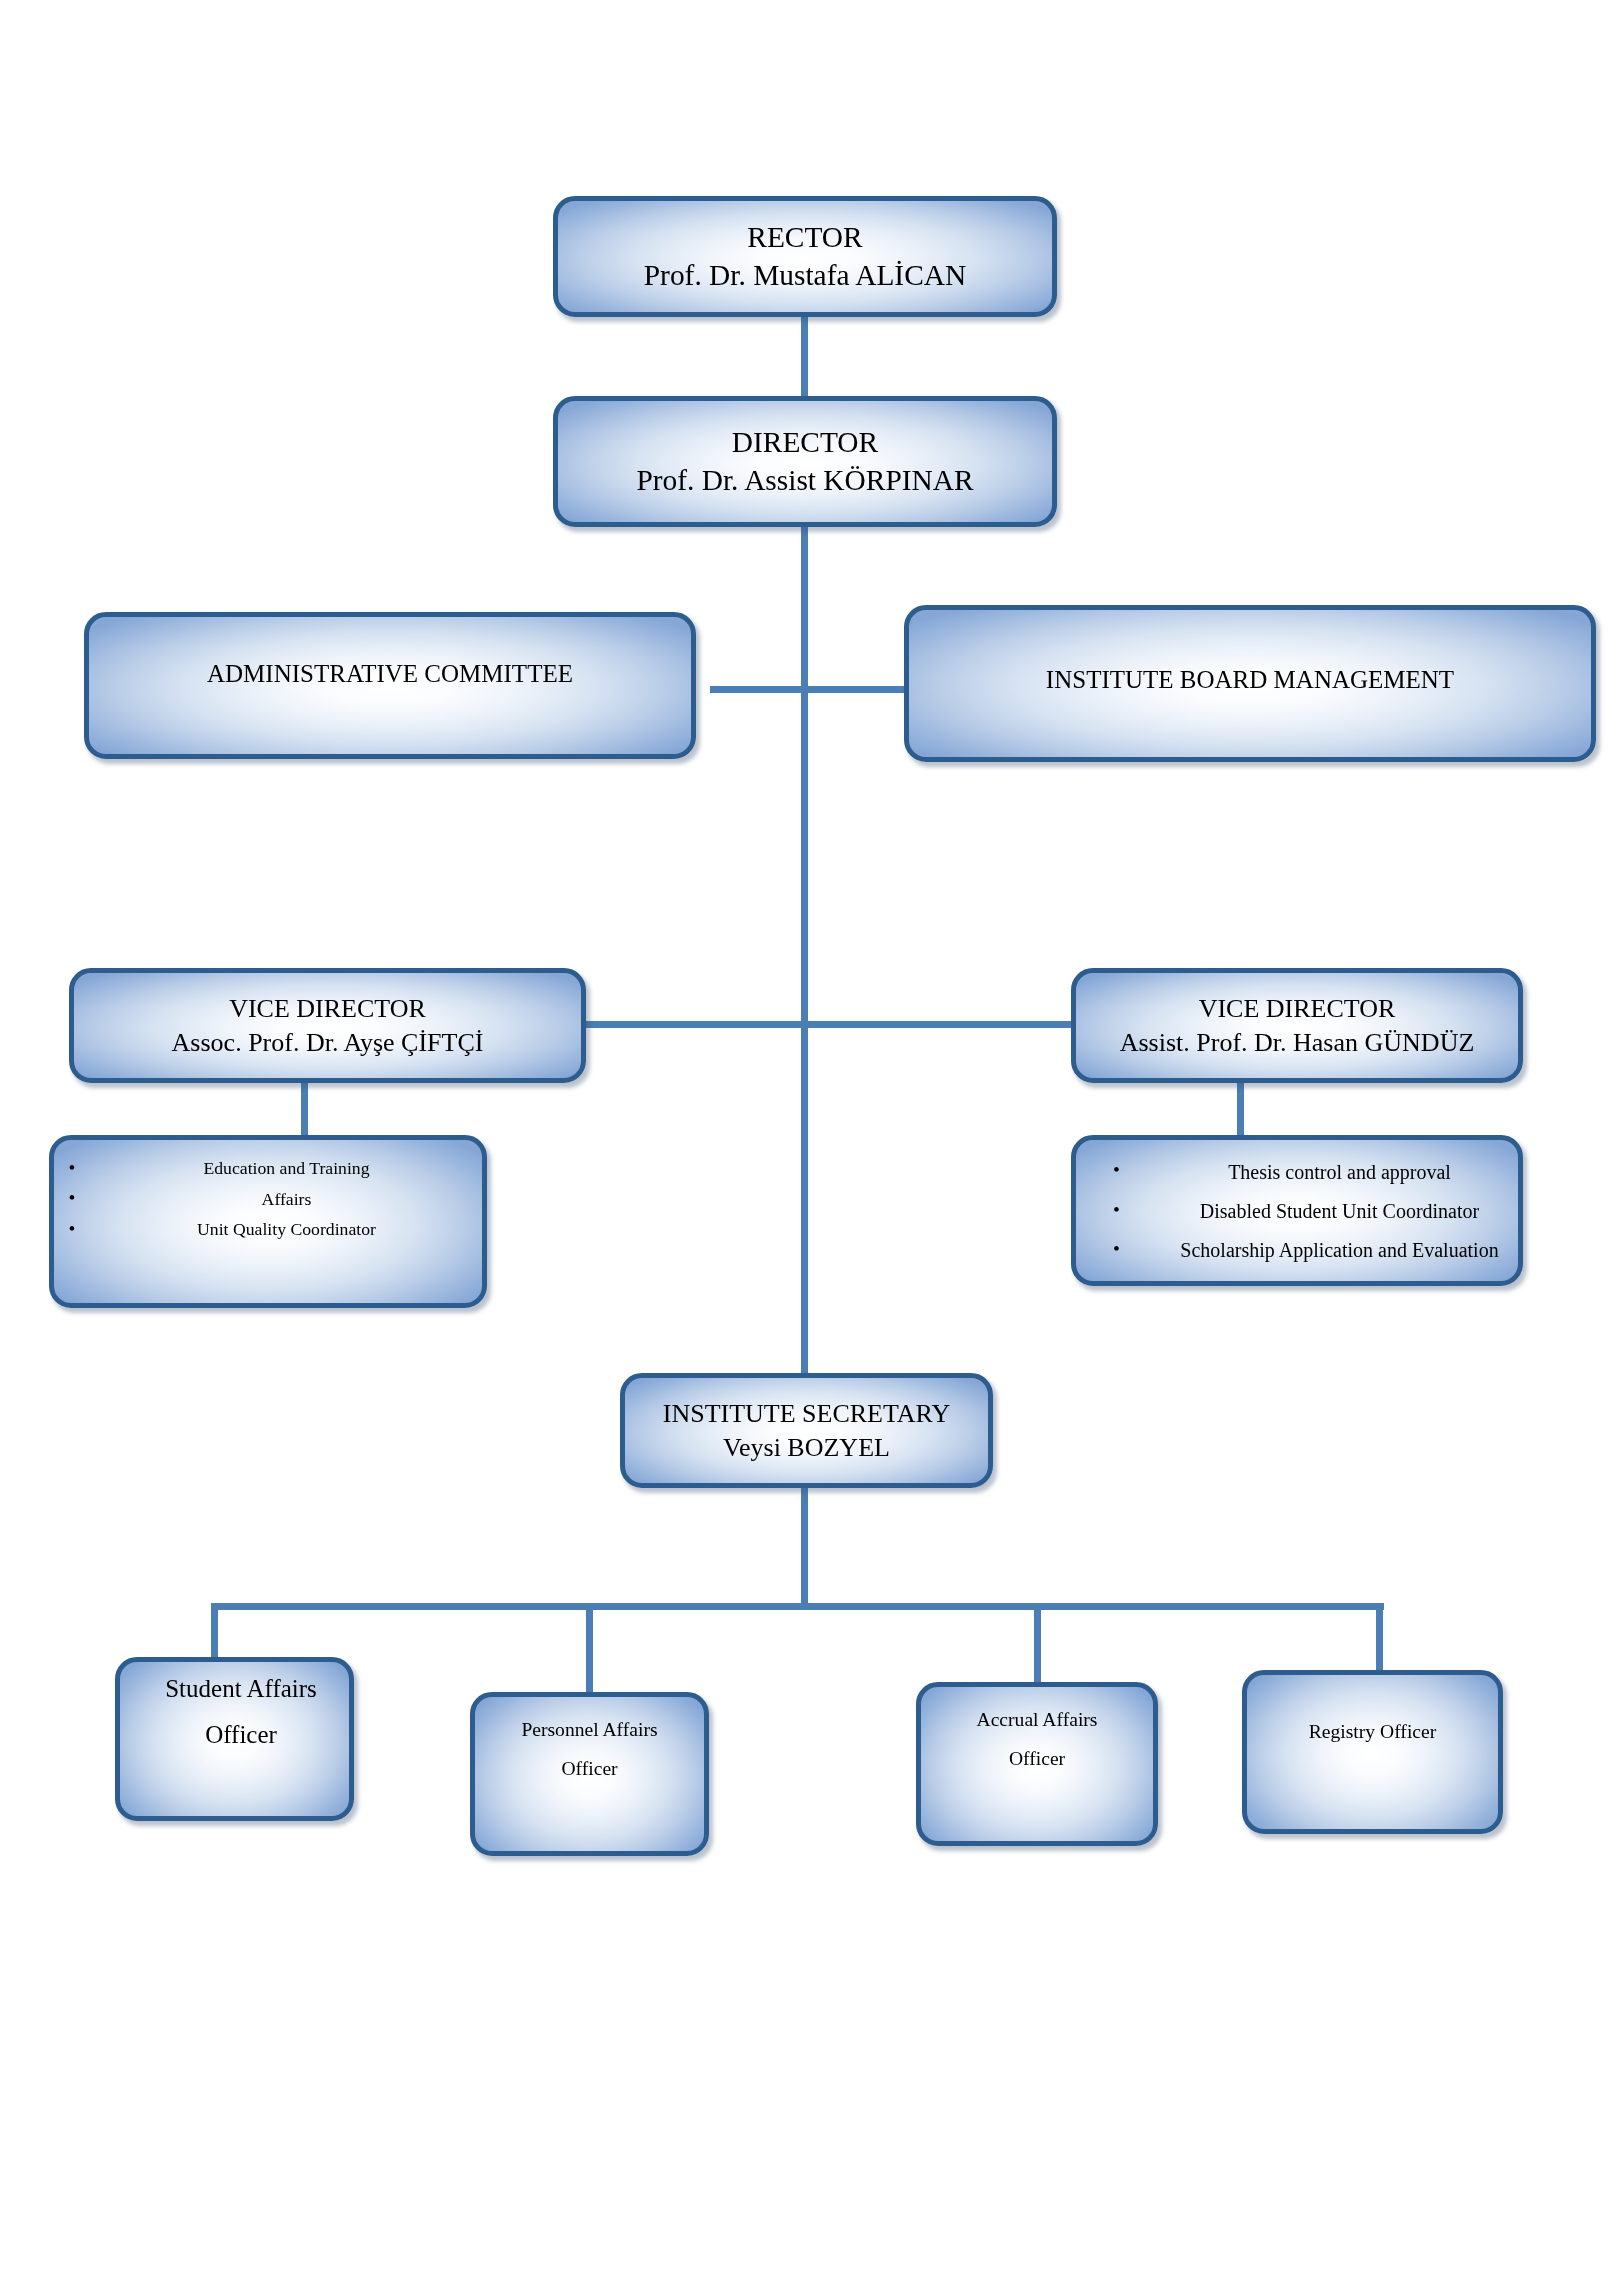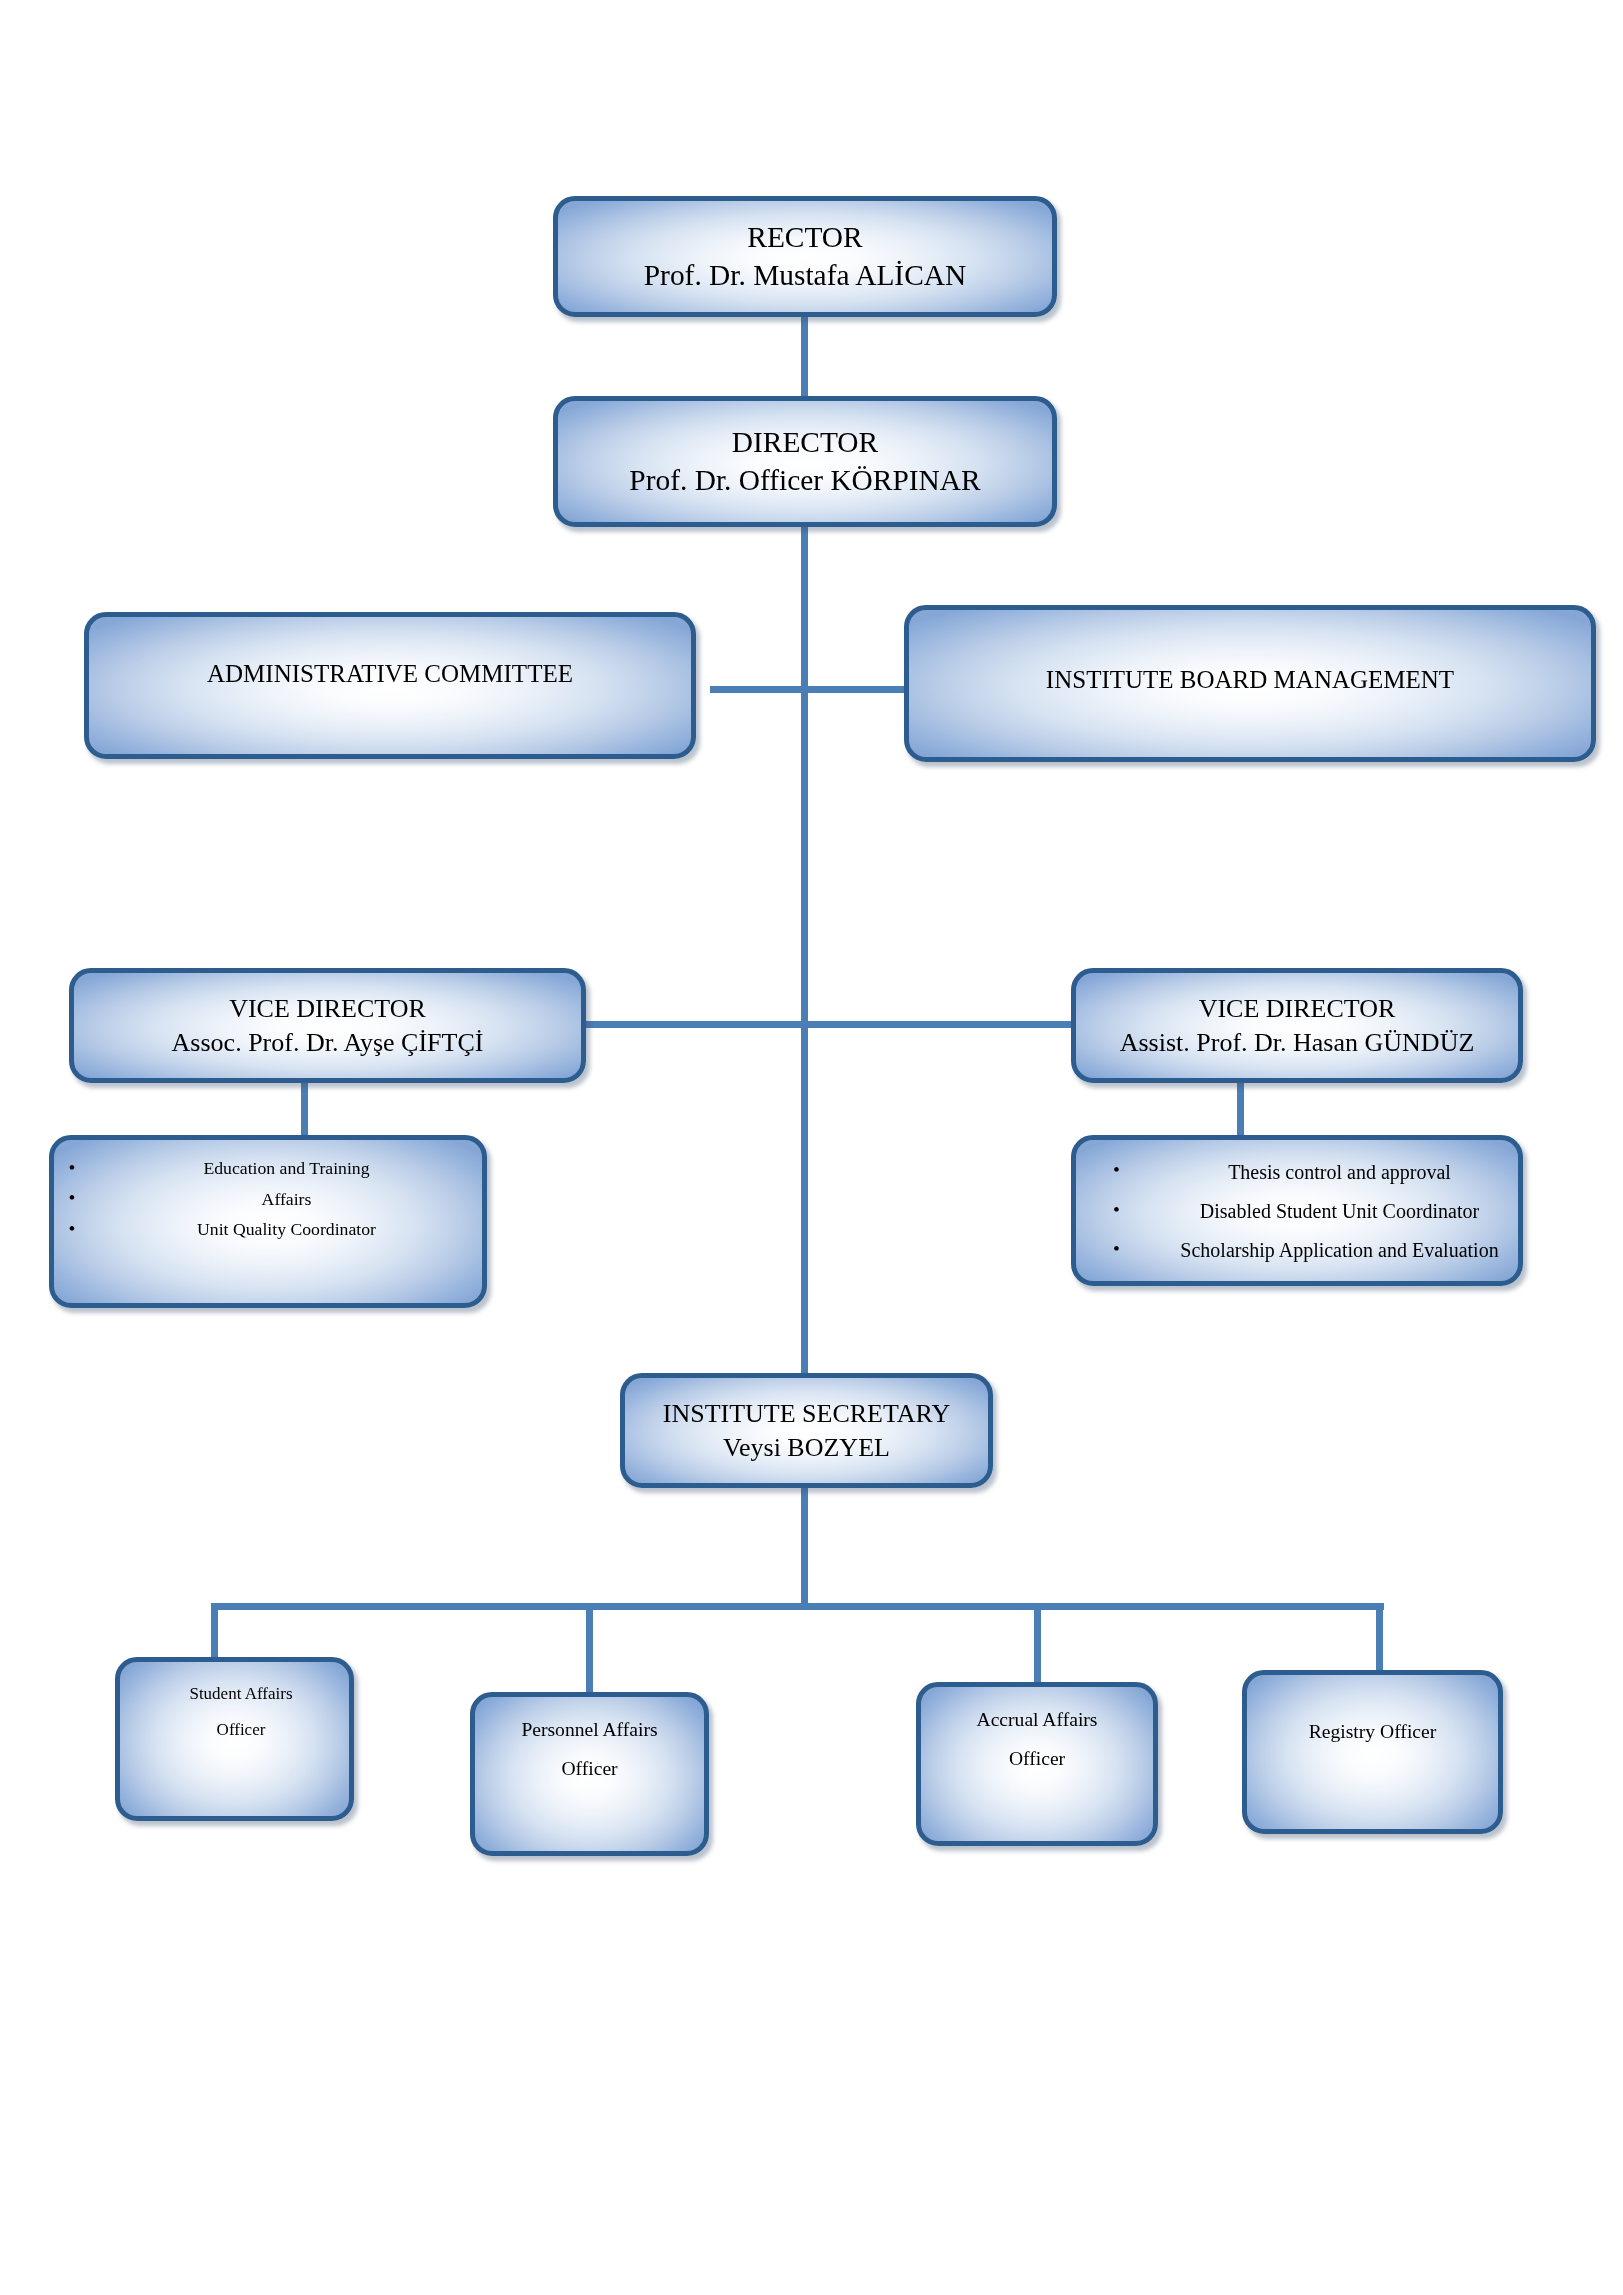--- a/index.html
+++ b/index.html
@@ -54,21 +54,21 @@
   
   .nd-rector      { left: 553px;  top: 196px;  width: 504px;  height: 121px; font-size: 29.4px; }
   .nd-director    { left: 553px;  top: 396px;  width: 504px;  height: 131px; font-size: 29.4px; }
   .nd-admin       { left: 84px;  top: 612px;  width: 612px;  height: 147px; font-size: 25px; }
   .nd-board       { left: 904px; top: 605px;  width: 692px;  height: 157px; font-size: 25px; }
   .nd-vd-left     { left: 69px;  top: 968px; width: 517px;  height: 115px; font-size: 26px; }
   .nd-vd-right    { left: 1071px; top: 968px; width: 452px;  height: 115px; font-size: 26px; }
   .nd-bul-left    { left: 49px;   top: 1135px; width: 438px;  height: 173px; }
   .nd-bul-right   { left: 1071px; top: 1135px; width: 452px;  height: 151px; }
   .nd-secretary   { left: 620px;  top: 1373px; width: 373px;  height: 115px; font-size: 26px; }
-  .nd-off-1       { left: 115px;  top: 1657px; width: 239px;  height: 164px; font-size: 17px; padding-left: 13px; }
+  .nd-off-1       { left: 115px;  top: 1657px; width: 239px;  height: 164px; font-size: 25px; padding-left: 13px; }
   .nd-off-2       { left: 470px;  top: 1692px; width: 239px;  height: 164px; font-size: 19.6px; }
   .nd-off-3       { left: 916px; top: 1682px; width: 242px;  height: 164px; font-size: 19.6px; }
   .nd-off-4       { left: 1242px; top: 1670px; width: 261px;  height: 164px; font-size: 19.6px; }
 
   
   .nd-admin   .lines { transform: translateY(-11.8px); }
   .nd-board   .lines { transform: translateY(-3.9px); }
   .nd-off-1   .lines { transform: translateY(-27.5px); }
   .nd-off-2   .lines { transform: translateY(-25px); }
   .nd-off-3   .lines { transform: translateY(-25px); }
@@ -152,21 +152,21 @@
   <div class="node nd-rector">
     <div class="lines">
       <span class="ln">RECTOR</span>
       <span class="ln">Prof. Dr. Mustafa ALİCAN</span>
     </div>
   </div>
 
   <div class="node nd-director">
     <div class="lines">
       <span class="ln">DIRECTOR</span>
-      <span class="ln">Prof. Dr. Officer KÖRPINAR</span>
+      <span class="ln">Prof. Dr. Assist KÖRPINAR</span>
     </div>
   </div>
 
   <div class="node nd-admin">
     <div class="lines">
       <span class="ln">ADMINISTRATIVE COMMITTEE</span>
     </div>
   </div>
 
   <div class="node nd-board">

